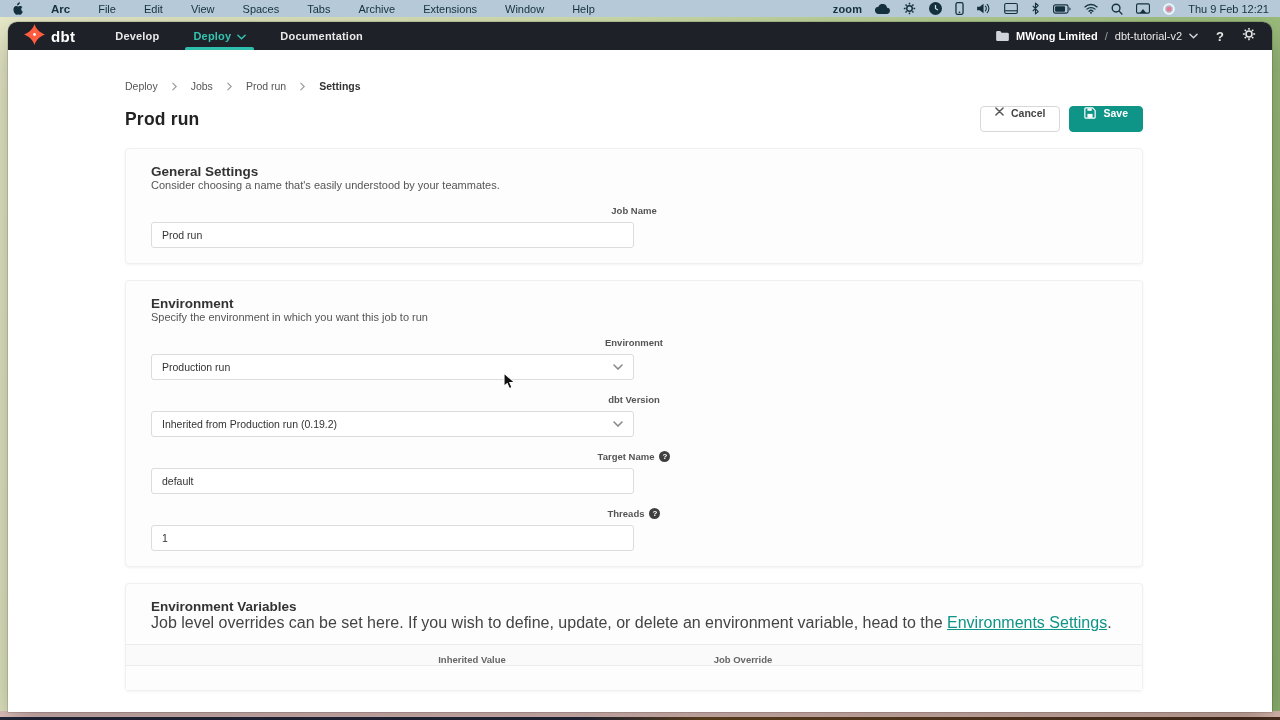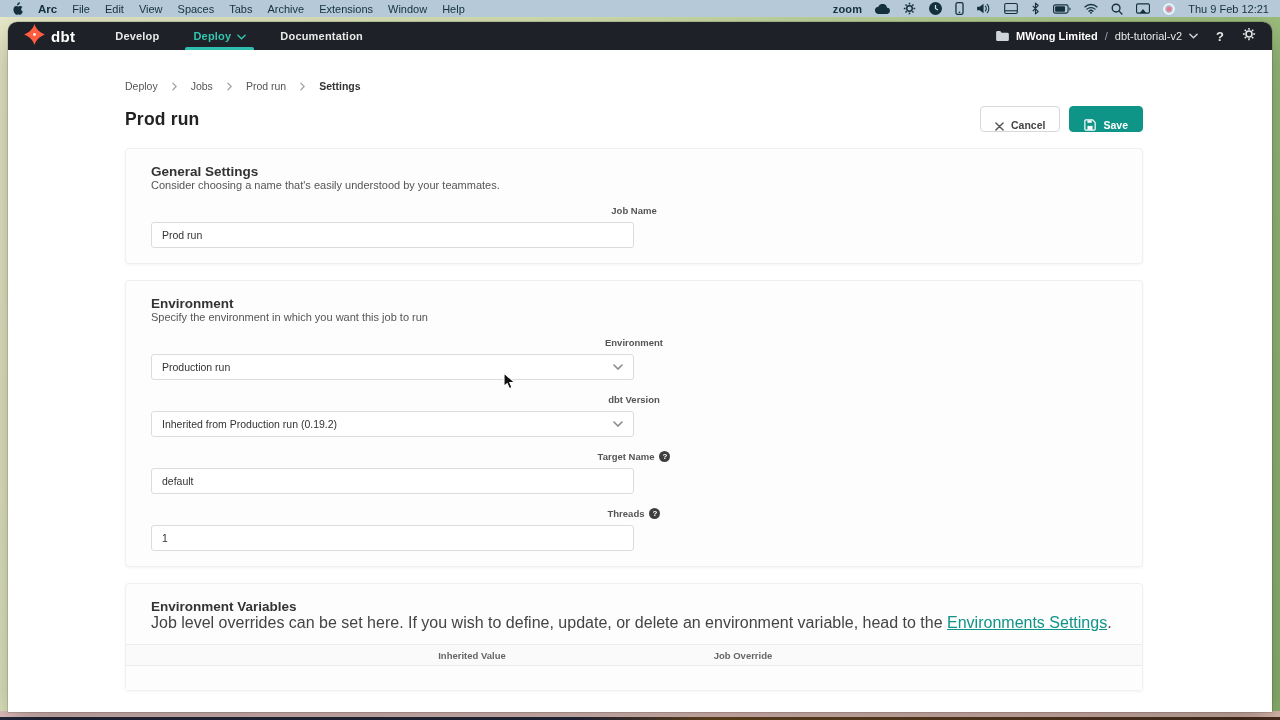--- a/index.html
+++ b/index.html
@@ -10,21 +10,21 @@
     background:linear-gradient(105deg,#e9eac9 0%,#d3e0ae 40%,#a8c687 75%,#8db370 100%); }
   .wall-strip-pink { position:absolute; left:0; bottom:3px; width:100%; height:6px;
     background:linear-gradient(90deg,#e3c2be 0%,#ecc9c4 50%,#dbb9ae 100%); }
   .wall-strip-dark { position:absolute; left:0; bottom:0; width:100%; height:3px;
     background:linear-gradient(90deg,#23283d 0%,#23283d 45%,#6b4a22 55%,#4a2e20 100%); }
 
   
   .menubar { position:absolute; top:0; left:0; width:100%; height:17px;
     background:#b5c9d8; display:flex; align-items:center; padding:0 11px;
     font-size:11px; color:#14303f; z-index:30; }
-  .menubar .left { display:flex; align-items:center; gap:15px; }
+  .menubar .left { display:flex; align-items:center; gap:28px; }
   .menubar .app-name { font-weight:bold; font-size:11.5px; }
   .menubar .right { margin-left:auto; display:flex; align-items:center; gap:13px; }
   .menubar svg { display:block; }
   .mb-zoom { font-weight:bold; letter-spacing:.2px; }
   .mb-clock { font-size:11px; white-space:nowrap; }
 
   
   .window { position:absolute; left:8px; top:22px; width:1264px; height:690px;
     background:#ffffff; border-radius:9px 9px 0 0; overflow:hidden;
     box-shadow:0 0 0 .5px rgba(0,0,0,.25), 0 12px 34px rgba(0,0,0,.3); }
@@ -55,21 +55,21 @@
 
   .breadcrumb { display:flex; align-items:center; gap:14px; padding-top:30px;
     font-size:10.5px; color:#555; }
   .breadcrumb .crumb { cursor:pointer; }
   .breadcrumb .crumb.current { font-weight:bold; color:#333; }
   .breadcrumb .bc-sep { color:#9a9a9a; display:flex; }
 
   .title-row { display:flex; align-items:center; margin-top:14px; }
   .page-title { font-size:17.5px; font-weight:bold; color:#222; letter-spacing:.2px; }
   .title-actions { margin-left:auto; display:flex; gap:9px; }
-  .btn { display:inline-flex; align-items:flex-end; gap:7px; height:26px; padding:0 14px;
+  .btn { display:inline-flex; align-items:flex-start; gap:7px; height:26px; padding:0 14px;
     border-radius:4px; font-size:10.5px; font-weight:bold; cursor:pointer; }
   .btn-cancel { background:#fff; border:1px solid #d8d8d8; color:#444; }
   .btn-save { background:#0f9488; border:1px solid #0f9488; color:#fff; }
 
   .card { width:1018px; background:#fdfdfd; border:1px solid #f0f0f0; border-radius:4px;
     box-shadow:0 1px 3px rgba(0,0,0,.05); padding:15px 25px; margin-top:16px; }
   .card:first-of-type { margin-top:26px; }
   .card-title { font-size:13.5px; font-weight:bold; color:#333; }
   .card-sub { font-size:11px; color:#555; }
 
@@ -82,21 +82,21 @@
     border-radius:3px; background:#fff; display:flex; align-items:center;
     padding:0 10px; font-size:10.5px; color:#333; }
   input.control { outline:none; }
   .select { justify-content:space-between; cursor:pointer; }
   .select .chev { color:#8a8a8a; display:flex; }
 
   .envvar-desc { font-size:16px; color:#444; }
   .envvar-desc a { color:#0f9488; text-decoration:underline; cursor:pointer; }
   .table-head { margin:12px -25px 8px; height:22px; background:#fafafa;
     border-top:1px solid #ececec; border-bottom:1px solid #ececec;
-    display:flex; align-items:center; font-size:9.5px; font-weight:bold; color:#666; }
+    display:flex; align-items:flex-end; font-size:9.5px; font-weight:bold; color:#666; }
   .th-cell { width:200px; text-align:center; }
   .th-inherited { margin-left:246px; }
   .th-override { margin-left:71px; }
   .table-body-stub { height:16px; background:#fdfdfd; margin:0 -25px; }
 
   
   .recorder { position:absolute; left:27px; top:656px; display:flex; align-items:center;
     gap:9px; z-index:40; }
   .rec-cam { width:34px; height:34px; border-radius:50%; background:#19191b;
     display:flex; align-items:center; justify-content:center; color:#fff; cursor:pointer;

